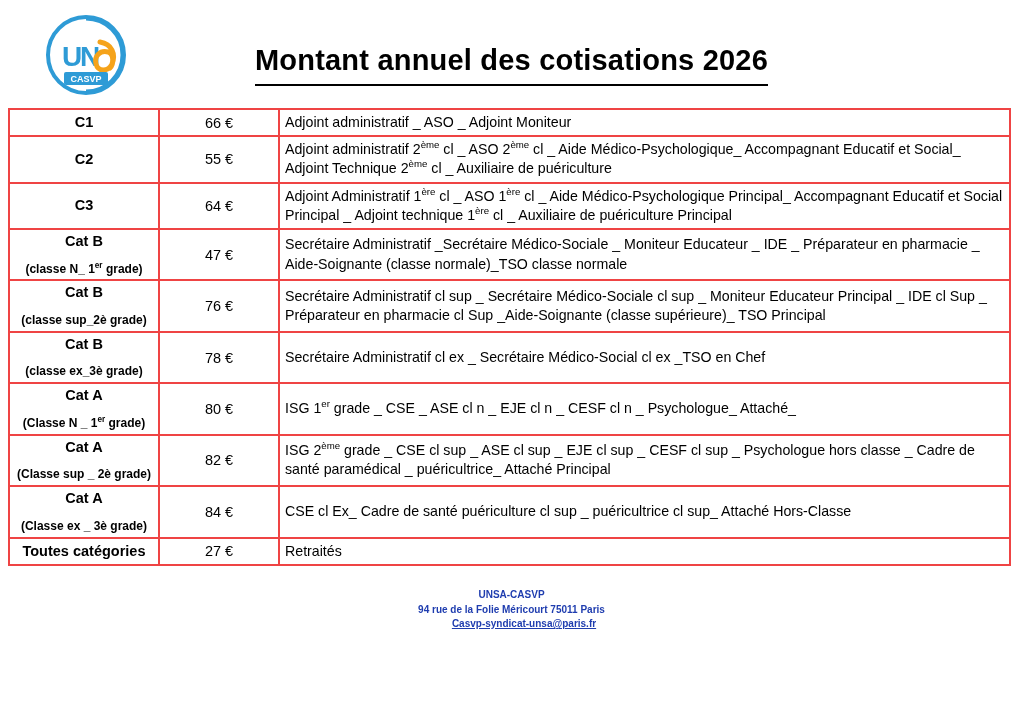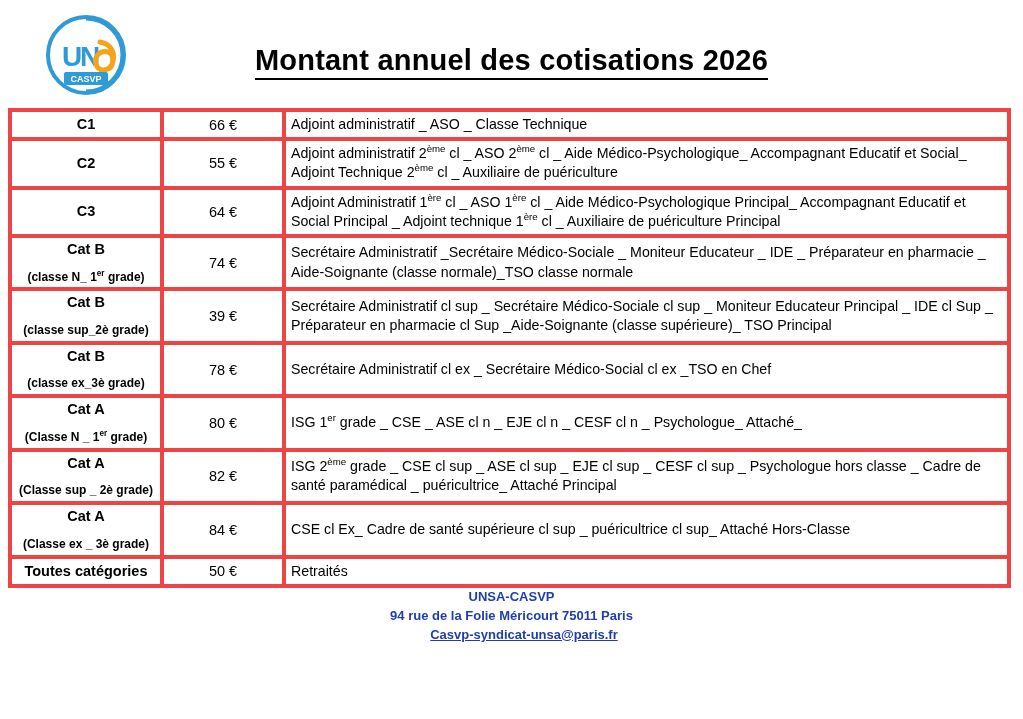--- a/index.html
+++ b/index.html
@@ -35,37 +35,37 @@
     left: 0;
     right: 0;
     top: 44px;
     text-align: center;
     font-size: 29px;
     font-weight: bold;
     letter-spacing: .2px;
   }
   .doc-title span {
     border-bottom: 2px solid #000;
-    padding-bottom: 2px;
+    padding-bottom: 8px;
   }
 
   
   .table-wrap {
     position: absolute;
     left: 8px;
     top: 108px;
     width: 1003px;
   }
   table.cotis {
     border-collapse: collapse;
     width: 100%;
     table-layout: fixed;
   }
   table.cotis td {
-    border: 4px solid #ef4444;
+    border: 2px solid #ef4444;
     vertical-align: middle;
     padding: 3px 5px;
   }
   td.cat {
     width: 138px;
     text-align: center;
     font-weight: bold;
     font-size: 14.5px;
     line-height: 1.15;
   }
@@ -94,21 +94,21 @@
   }
 
   
   .footer {
     position: absolute;
     left: 0;
     right: 0;
     top: 588px;
     text-align: center;
     color: #1F3DAF;
-    font-size: 13px;
+    font-size: 10px;
     font-weight: bold;
     line-height: 1.45;
   }
   .footer .mail {
     color: #1F3DAF;
     text-decoration: underline;
     padding-left: 25px;
   }
 </style>
 </head>
@@ -135,21 +135,21 @@
 
 <div class="table-wrap">
   <table class="cotis">
     <tbody>
 
       <tr>
         <td class="cat">
           <span>C1</span>
         </td>
         <td class="amount">66 €</td>
-        <td class="desc">Adjoint administratif _  ASO _  Classe Technique</td>
+        <td class="desc">Adjoint administratif _  ASO _  Adjoint Moniteur</td>
       </tr>
 
       <tr>
         <td class="cat">
           <span>C2</span>
         </td>
         <td class="amount">55 €</td>
         <td class="desc">Adjoint administratif 2<sup>ème</sup> cl _  ASO  2<sup>ème</sup> cl _  Aide Médico-Psychologique_ Accompagnant Educatif et Social_ Adjoint Technique 2<sup>ème</sup> cl _  Auxiliaire de puériculture</td>
       </tr>
 
@@ -159,30 +159,30 @@
         </td>
         <td class="amount">64 €</td>
         <td class="desc">Adjoint Administratif 1<sup>ère</sup> cl _ ASO 1<sup>ère</sup> cl _  Aide Médico-Psychologique Principal_  Accompagnant Educatif et Social Principal _ Adjoint technique 1<sup>ère</sup> cl _ Auxiliaire de puériculture Principal</td>
       </tr>
 
       <tr>
         <td class="cat">
           <span>Cat B</span>
           <span class="sub">(classe N_ 1<sup>er</sup> grade)</span>
         </td>
-        <td class="amount">74 €</td>
+        <td class="amount">47 €</td>
         <td class="desc">Secrétaire Administratif _Secrétaire Médico-Sociale _ Moniteur Educateur _ IDE _ Préparateur en pharmacie _ Aide-Soignante (classe normale)_TSO classe normale</td>
       </tr>
 
       <tr>
         <td class="cat">
           <span>Cat B</span>
           <span class="sub">(classe sup_2è grade)</span>
         </td>
-        <td class="amount">39 €</td>
+        <td class="amount">76 €</td>
         <td class="desc">Secrétaire Administratif cl sup _ Secrétaire Médico-Sociale cl sup _ Moniteur Educateur Principal _ IDE cl Sup _ Préparateur en pharmacie cl Sup _Aide-Soignante (classe supérieure)_ TSO Principal</td>
       </tr>
 
       <tr>
         <td class="cat">
           <span>Cat B</span>
           <span class="sub">(classe ex_3è grade)</span>
         </td>
         <td class="amount">78 €</td>
         <td class="desc">Secrétaire Administratif cl ex _ Secrétaire Médico-Social cl ex _TSO en Chef</td>
@@ -205,28 +205,28 @@
         <td class="amount">82 €</td>
         <td class="desc">ISG 2<sup>ème</sup> grade _ CSE cl sup _ ASE cl sup _ EJE cl sup _  CESF cl sup _  Psychologue hors classe _ Cadre de santé paramédical _  puéricultrice_ Attaché Principal</td>
       </tr>
 
       <tr>
         <td class="cat">
           <span>Cat A</span>
           <span class="sub">(Classe ex _ 3è grade)</span>
         </td>
         <td class="amount">84 €</td>
-        <td class="desc">CSE cl Ex_  Cadre de santé supérieure cl sup _ puéricultrice cl sup_ Attaché Hors-Classe</td>
+        <td class="desc">CSE cl Ex_  Cadre de santé puériculture cl sup _ puéricultrice cl sup_ Attaché Hors-Classe</td>
       </tr>
 
       <tr>
         <td class="cat">
           <span>Toutes catégories</span>
         </td>
-        <td class="amount">50 €</td>
+        <td class="amount">27 €</td>
         <td class="desc">Retraités</td>
       </tr>
 
     </tbody>
   </table>
 </div>
 
 <div class="footer">
   <div>UNSA-CASVP</div>
   <div>94 rue de la Folie Méricourt 75011 Paris</div>

